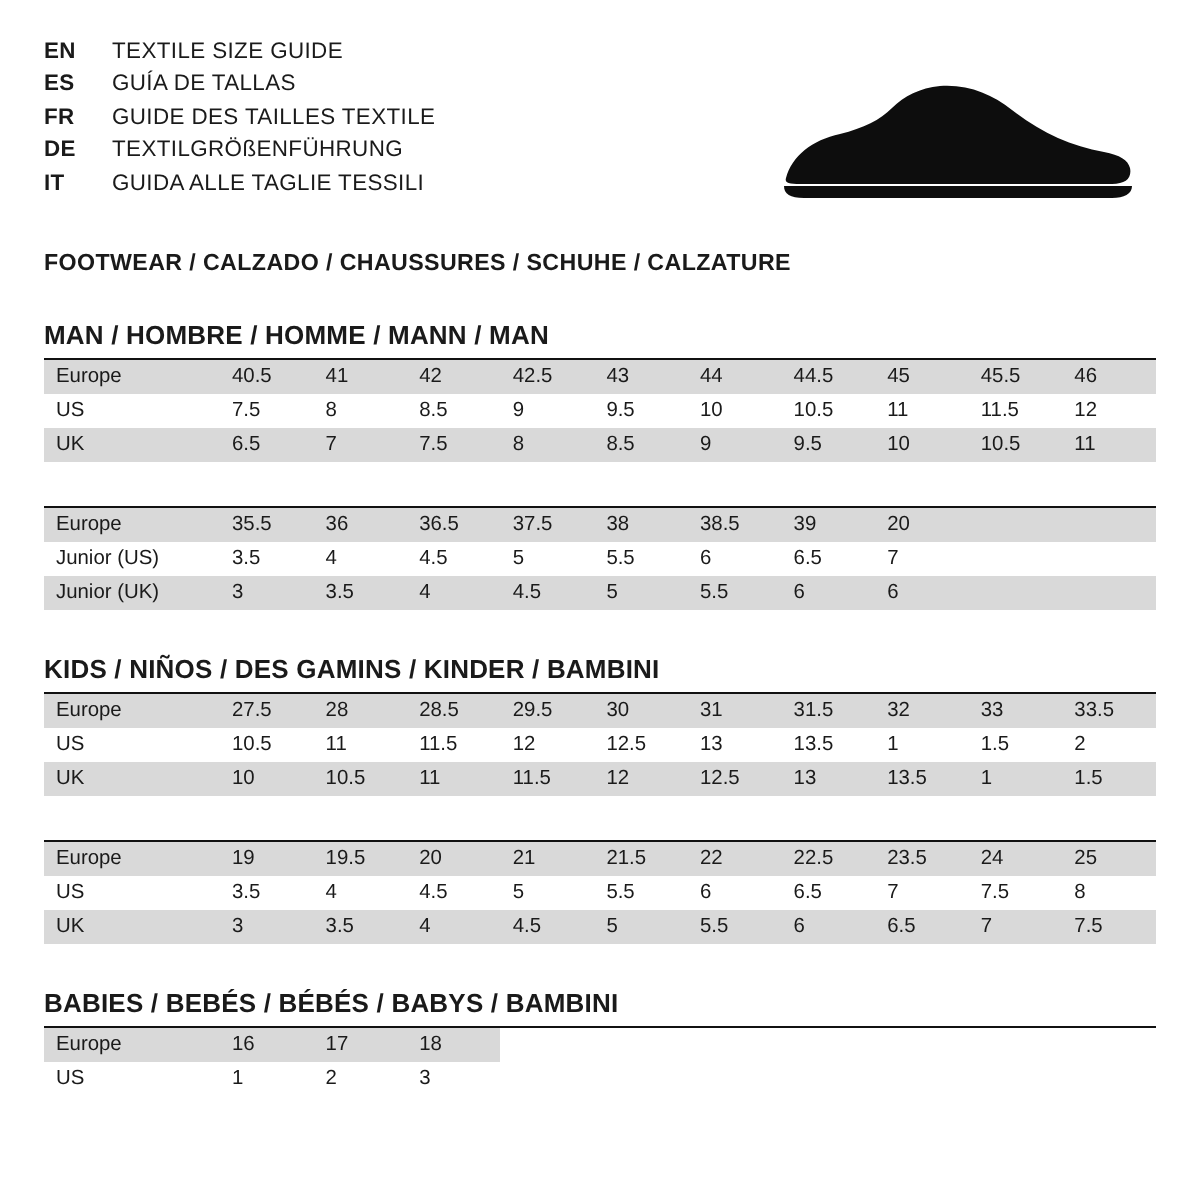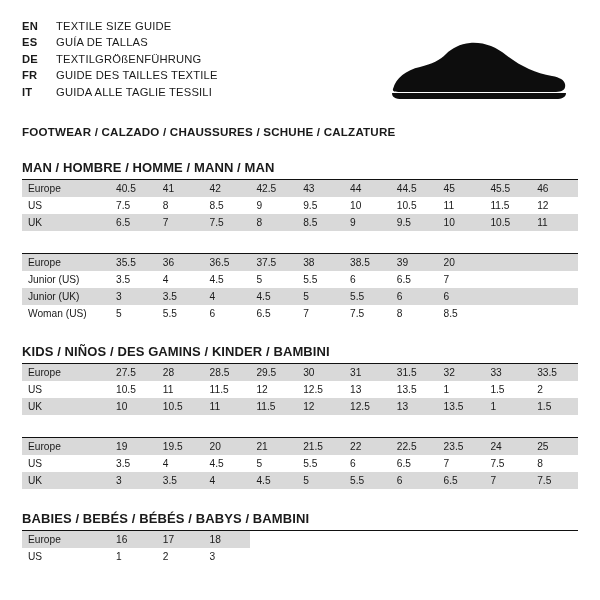--- a/index.html
+++ b/index.html
@@ -109,26 +109,26 @@
       <tbody>
           <tr>
         <td class="lang-code">EN</td>
         <td class="lang-title">TEXTILE SIZE GUIDE</td>
       </tr>
       <tr>
         <td class="lang-code">ES</td>
         <td class="lang-title">GUÍA DE TALLAS</td>
       </tr>
       <tr>
+        <td class="lang-code">FR</td>
+        <td class="lang-title">GUIDE DES TAILLES TEXTILE</td>
+      </tr>
+      <tr>
         <td class="lang-code">DE</td>
         <td class="lang-title">TEXTILGRÖßENFÜHRUNG</td>
-      </tr>
-      <tr>
-        <td class="lang-code">FR</td>
-        <td class="lang-title">GUIDE DES TAILLES TEXTILE</td>
       </tr>
       <tr>
         <td class="lang-code">IT</td>
         <td class="lang-title">GUIDA ALLE TAGLIE TESSILI</td>
       </tr>
     </tbody>
       </table>
 
     <div class="shoe-wrap">
       <svg viewBox="0 0 190 80" width="190" height="80" aria-hidden="true">
@@ -224,33 +224,20 @@
         <td>3.5</td>
         <td>4</td>
         <td>4.5</td>
         <td>5</td>
         <td>5.5</td>
         <td>6</td>
         <td>6</td>
         <td></td>
         <td></td>
       </tr>
-      <tr>
-        <td class="lbl">Woman (US)</td>
-        <td>5</td>
-        <td>5.5</td>
-        <td>6</td>
-        <td>6.5</td>
-        <td>7</td>
-        <td>7.5</td>
-        <td>8</td>
-        <td>8.5</td>
-        <td></td>
-        <td></td>
-      </tr>
     </tbody>
       </table>
   </div>
 
   <div class="group">
     <div class="group-head">KIDS / NIÑOS / DES GAMINS / KINDER / BAMBINI</div>
     <div class="rule"></div>
     <table class="sizes">
       <tbody>
           <tr class="shaded">

